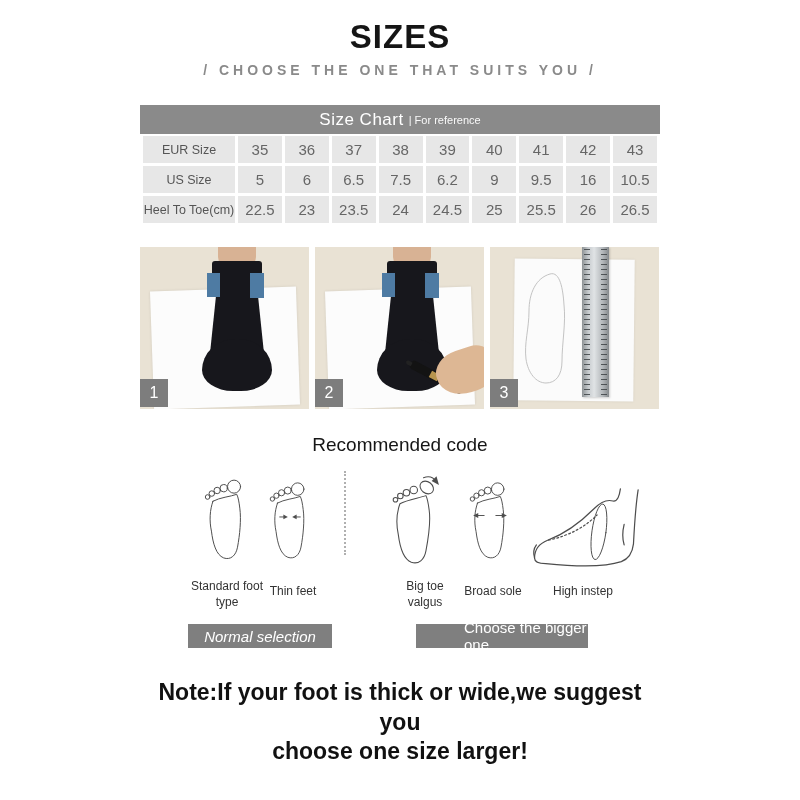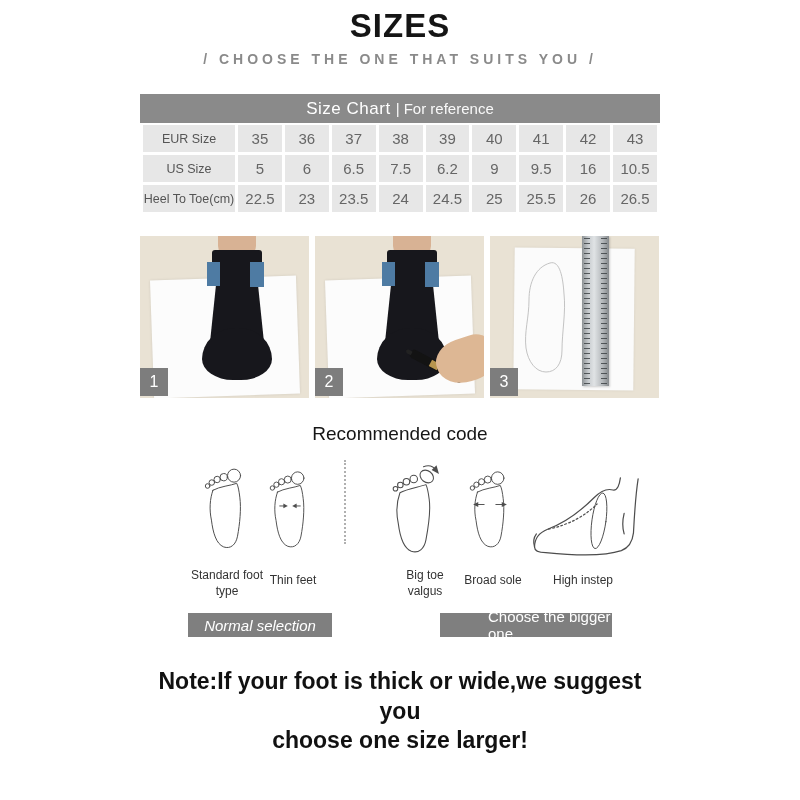--- a/index.html
+++ b/index.html
@@ -2,29 +2,29 @@
 <html><head>
 <meta charset="utf-8">
 <style>
   * { box-sizing: border-box; margin: 0; padding: 0; }
   html, body { background: #fff; }
   body { font-family: "Liberation Sans", sans-serif; }
   .page { position: relative; width: 800px; height: 800px; background: #fff; overflow: hidden; }
   .content { width: 520px; margin: 0 auto; }
 
   
-  .title-block { padding-top: 8px; text-align: center; }
+  .title-block { padding-top: 19px; text-align: center; }
   .main-title { font-size: 33px; font-weight: bold; color: #151515; letter-spacing: 1px; line-height: 1.1; }
   .sub-title { margin-top: 7px; font-size: 14px; letter-spacing: 4px; color: #8a8a8a; font-weight: bold; }
 
   
   .chart-header { margin-top: 27px; height: 29px; background: #8a8a8a; color: #fff;
     display: flex; align-items: center; justify-content: center; }
   .chart-header .big { font-size: 17px; letter-spacing: .5px; }
-  .chart-header .small { font-size: 15px; margin-left: 5px; opacity: .95; }
+  .chart-header .small { font-size: 11px; margin-left: 5px; opacity: .95; }
   table.size-table { width: 520px; border-collapse: separate; border-spacing: 3px; table-layout: fixed; margin-top: -1px; }
   table.size-table td { background: #e7e7e7; height: 27px; text-align: center; vertical-align: middle;
     font-size: 15px; color: #666; }
   table.size-table td.rowlabel { width: 92px; font-size: 12.5px; color: #555; }
 
   
   .measure-heading { margin-top: 31px; display: flex; align-items: baseline; }
   .mh-title { font-size: 23px; color: #161616; }
   .mh-sub { font-size: 11px; color: #4a4a4a; margin-left: 7px; }
 
@@ -73,21 +73,21 @@
   .d-instep { left: 388px; top: 24px; }
   .foot-labels { position: relative; height: 38px; }
   .foot-label { position: absolute; top: 2px; text-align: center; font-size: 12px; color: #333; line-height: 1.3; }
   .fl-1 { left: 44px; width: 86px; } .fl-2 { left: 120px; width: 66px; top: 7px; }
   .fl-3 { left: 252px; width: 66px; } .fl-4 { left: 310px; width: 86px; top: 7px; }
   .fl-5 { left: 400px; width: 86px; top: 7px; }
   .rec-buttons { position: relative; height: 24px; margin-top: 9px; }
   .gray-btn { position: absolute; top: 0; height: 24px; background: #7f7f7f; color: #fff; font-size: 15px;
     display: flex; align-items: center; justify-content: center; }
   .btn-normal { left: 48px; width: 144px; font-style: italic; }
-  .btn-bigger { left: 300px; width: 172px; padding-left: 48px; }
+  .btn-bigger { left: 276px; width: 172px; padding-left: 48px; }
 
   
   .note { margin-top: 30px; text-align: center; font-size: 23px; font-weight: bold; color: #111; line-height: 1.28; }
 
   .line-art { stroke: #4d4d4d; fill: none; stroke-width: 1.3; stroke-linecap: round; stroke-linejoin: round; }
   .fill-art { fill: #4d4d4d; stroke: none; }
 </style>
 </head>
 <body>
 

